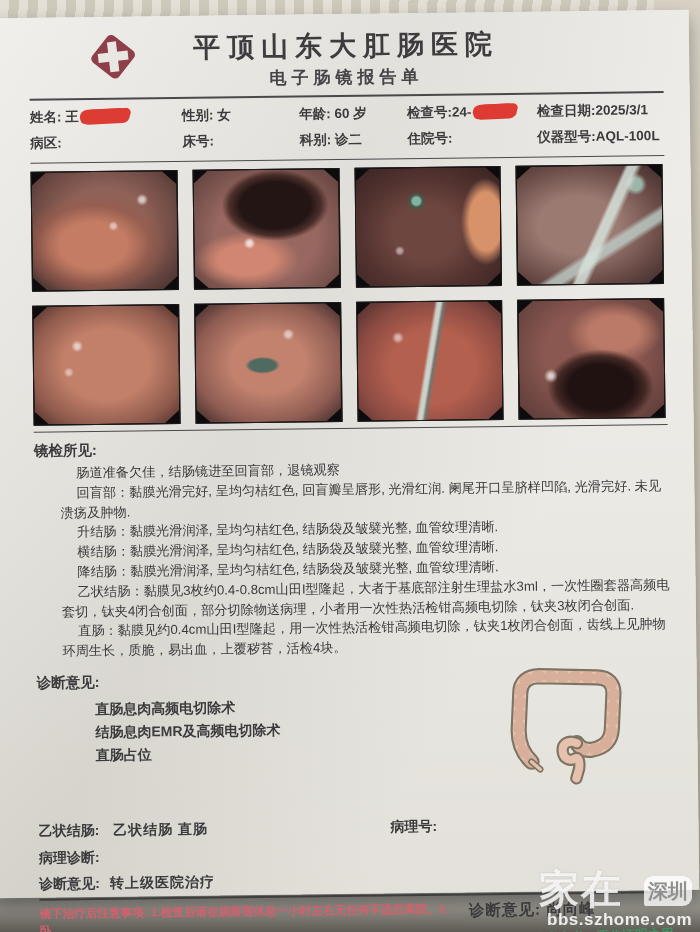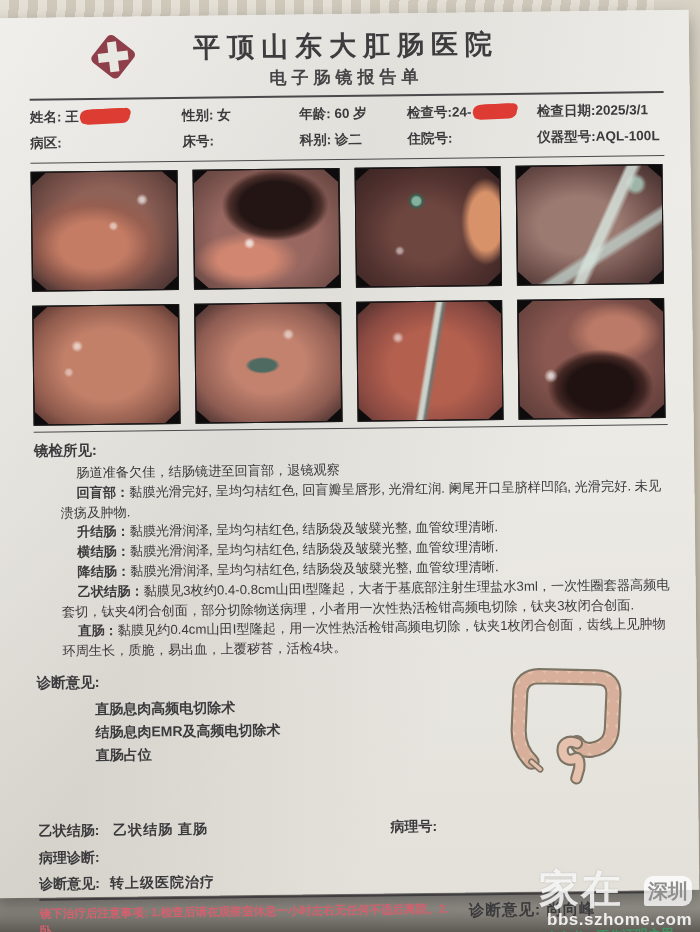--- a/index.html
+++ b/index.html
@@ -85,21 +85,21 @@
   .e8 { background:
     radial-gradient(circle at 22% 64%, rgba(255,255,255,.7) 0 2px, transparent 7px),
     radial-gradient(ellipse 46% 40% at 56% 74%, #1f1211 0 48%, rgba(50,28,26,.8) 66%, transparent 80%),
     radial-gradient(ellipse 48% 38% at 66% 28%, #bb7a67 0 36%, transparent 68%),
     radial-gradient(ellipse at 50% 45%, #8a5850 0 45%, #5a3a37 100%); }
 
   
   .sect-title { font-size:14.5px; font-weight:bold; margin-top:9px; }
   .find { font-size:13.2px; line-height:1.5; font-weight:500; margin-top:3px; }
   .find p { padding-left:26px; text-indent:16px; }
-  .find p b { font-weight:bold; }
+  .find p b { font-weight:normal; }
 
   
   .diag { position:relative; margin-top:12px; min-height:140px; }
   .diag ul { list-style:none; margin-top:6px; }
   .diag li { font-size:14px; font-weight:bold; padding-left:58px; line-height:1.65; }
   .colon-svg { position:absolute; right:28px; top:-18px; width:158px; height:152px; }
 
   
   .frow { display:flex; font-size:14px; font-weight:bold; margin-top:9px; align-items:baseline; }
   .frow .left { width:352px; }

